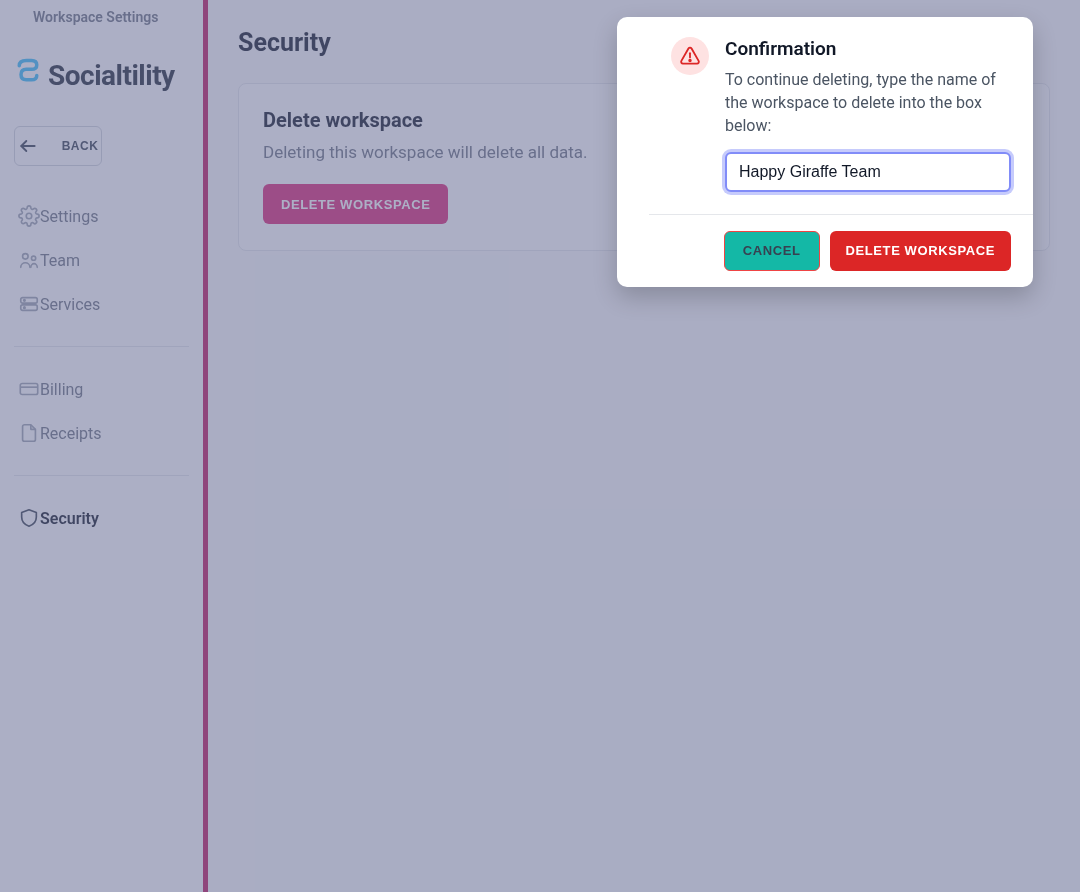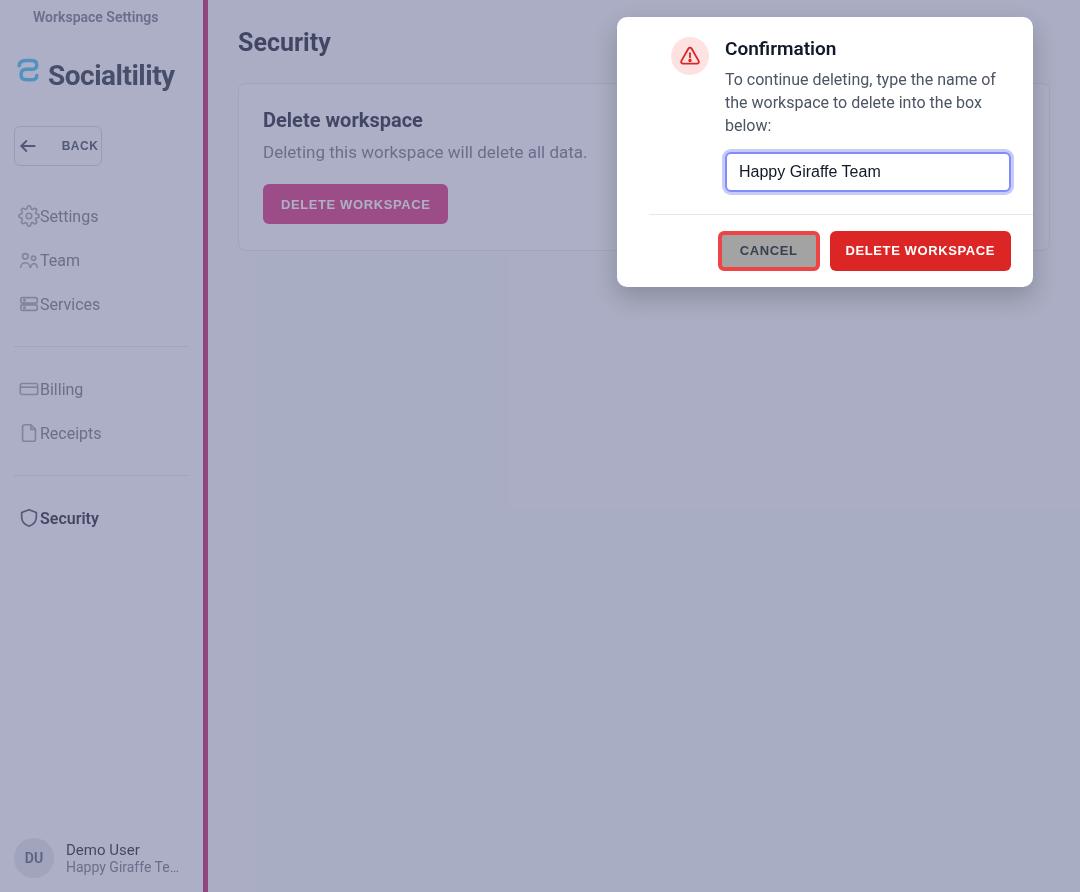--- a/index.html
+++ b/index.html
@@ -80,21 +80,21 @@
   .modal-text { font-size: 16px; color: #4b5563; line-height: 1.45; margin-bottom: 14px; }
   .modal-input {
     width: 100%; height: 40px; border: 2px solid #8b5cf6; border-radius: 6px;
     padding: 0 12px; font-size: 16px; color: #111827; outline: none;
     box-shadow: 0 0 0 3px rgba(129,140,248,0.45); border-color: #818cf8;
   }
   .modal-footer {
     border-top: 1px solid #e5e7eb; padding: 16px 22px 16px; display: flex; justify-content: flex-end; gap: 10px;
   }
   .btn-secondary {
-    height: 40px; padding: 0 18px; border: 4px solid #ef4444; background: #a3a3a3; border-radius: 6px;
+    height: 40px; padding: 0 18px; border: 1px solid #ef4444; background: #14b8a6; border-radius: 6px;
     font-size: 13px; font-weight: 600; letter-spacing: 0.6px; color: #374151; cursor: pointer;
   }
   .btn-danger-solid {
     height: 40px; padding: 0 16px; border: none; background: #dc2626; color: #fff; border-radius: 6px;
     font-size: 13px; font-weight: 600; letter-spacing: 0.6px; cursor: pointer;
   }
   svg { display: block; }
 </style>
 </head>
 <body>
@@ -189,27 +189,20 @@
           <svg width="22" height="22" viewBox="0 0 24 24" fill="none" stroke="currentColor" stroke-width="1.8" stroke-linejoin="round">
             <path d="M12 3l8 3v5c0 5-3.5 8.5-8 10-4.5-1.5-8-5-8-10V6z"></path>
           </svg>
         </span>
         <span>Security</span>
       </div>
     </nav>
 
     <div class="sidebar-spacer"></div>
 
-    <div class="user-block">
-      <div class="avatar">DU</div>
-      <div class="user-meta">
-        <div class="user-name">Demo User</div>
-        <div class="user-team">Happy Giraffe Te…</div>
-      </div>
-    </div>
   </aside>
 
   <main class="main">
     <h1 class="page-title">Security</h1>
     <section class="card">
       <h2 class="card-title">Delete workspace</h2>
       <p class="card-desc">Deleting this workspace will delete all data.</p>
       <button class="danger-btn">DELETE WORKSPACE</button>
     </section>
   </main>

